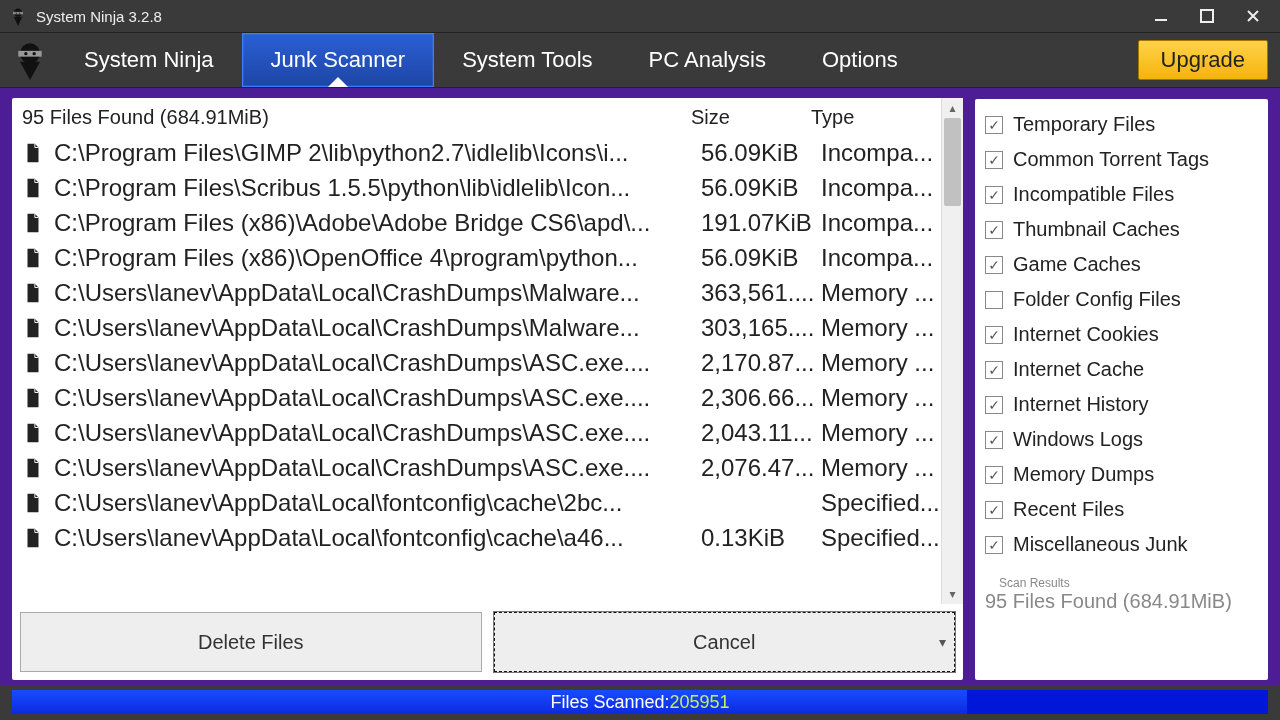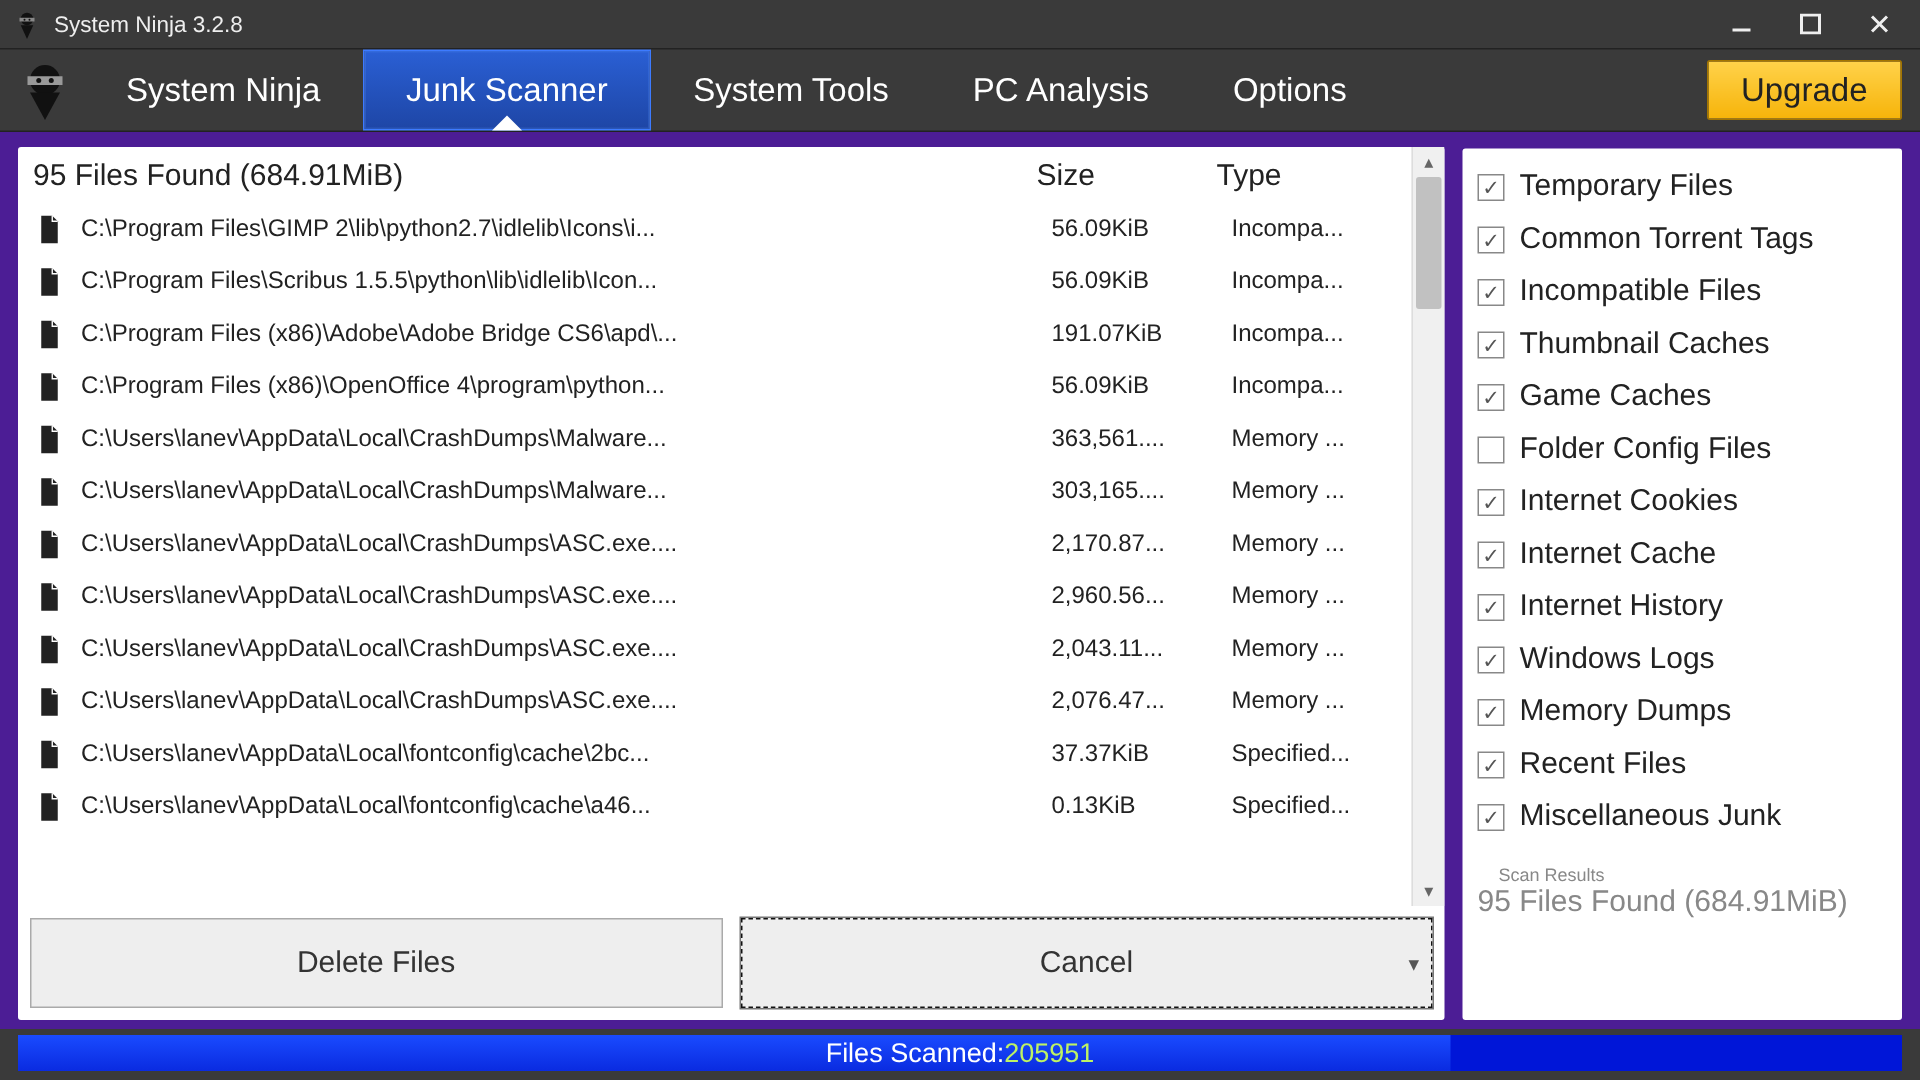--- a/index.html
+++ b/index.html
@@ -28,21 +28,21 @@
   .panel-right { width:293px; background:#fff; color:#222; border-radius:2px; margin-top:11px; margin-bottom:6px; display:flex; flex-direction:column; }
 
   
   .table-wrap { flex:1; display:flex; overflow:hidden; }
   .table-scroll { flex:1; overflow:hidden; position:relative; }
   .table-header { display:flex; padding:8px 10px 6px 10px; font-size:20px; color:#222; }
   .col-name { flex:1; min-width:0; }
   .col-size { width:120px; }
   .col-type { width:120px; }
   .rows { padding: 0 0 0 10px; }
-  .row { display:flex; align-items:center; font-size:16px; line-height:35px; color:#222; }
+  .row { display:flex; align-items:center; font-size:24px; line-height:35px; color:#222; }
   .row .fi { width:22px; height:22px; margin-right:10px; fill:#333; flex-shrink:0; }
   .row .name { flex:1; min-width:0; white-space:nowrap; overflow:hidden; text-overflow:ellipsis; }
   .row .size { width:120px; white-space:nowrap; overflow:hidden; text-overflow:ellipsis; }
   .row .type { width:120px; white-space:nowrap; overflow:hidden; text-overflow:ellipsis; }
 
   .vscroll { width:22px; background:#f0f0f0; position:relative; border-left:1px solid #ddd; }
   .vscroll .arrow { height:20px; display:flex; align-items:center; justify-content:center; color:#666; font-size:12px; }
   .vscroll .thumb { position:absolute; left:2px; right:2px; top:20px; height:88px; background:#c1c1c1; border-radius:2px; }
 
   
@@ -193,21 +193,21 @@
     <span class="name">C:\Users\lanev\AppData\Local\CrashDumps\ASC.exe....</span>
     <span class="size">2,170.87...</span>
     <span class="type">Memory ...</span>
             </div>
             <div class="row">
               <svg class="fi" viewBox="0 0 24 24">
                 <path d="M6 2h8l4 4v16H6z" fill="#222"></path>
                 <path d="M14 2v4h4" fill="none" stroke="#fff" stroke-width="1"></path>
               </svg>
     <span class="name">C:\Users\lanev\AppData\Local\CrashDumps\ASC.exe....</span>
-    <span class="size">2,960.56...</span>
+    <span class="size">2,306.66...</span>
     <span class="type">Memory ...</span>
             </div>
             <div class="row">
               <svg class="fi" viewBox="0 0 24 24">
                 <path d="M6 2h8l4 4v16H6z" fill="#222"></path>
                 <path d="M14 2v4h4" fill="none" stroke="#fff" stroke-width="1"></path>
               </svg>
     <span class="name">C:\Users\lanev\AppData\Local\CrashDumps\ASC.exe....</span>
     <span class="size">2,043.11...</span>
     <span class="type">Memory ...</span>
@@ -220,21 +220,20 @@
     <span class="name">C:\Users\lanev\AppData\Local\CrashDumps\ASC.exe....</span>
     <span class="size">2,076.47...</span>
     <span class="type">Memory ...</span>
             </div>
             <div class="row">
               <svg class="fi" viewBox="0 0 24 24">
                 <path d="M6 2h8l4 4v16H6z" fill="#222"></path>
                 <path d="M14 2v4h4" fill="none" stroke="#fff" stroke-width="1"></path>
               </svg>
     <span class="name">C:\Users\lanev\AppData\Local\fontconfig\cache\2bc...</span>
-    <span class="size">37.37KiB</span>
     <span class="type">Specified...</span>
             </div>
             <div class="row">
               <svg class="fi" viewBox="0 0 24 24">
                 <path d="M6 2h8l4 4v16H6z" fill="#222"></path>
                 <path d="M14 2v4h4" fill="none" stroke="#fff" stroke-width="1"></path>
               </svg>
     <span class="name">C:\Users\lanev\AppData\Local\fontconfig\cache\a46...</span>
     <span class="size">0.13KiB</span>
     <span class="type">Specified...</span>

